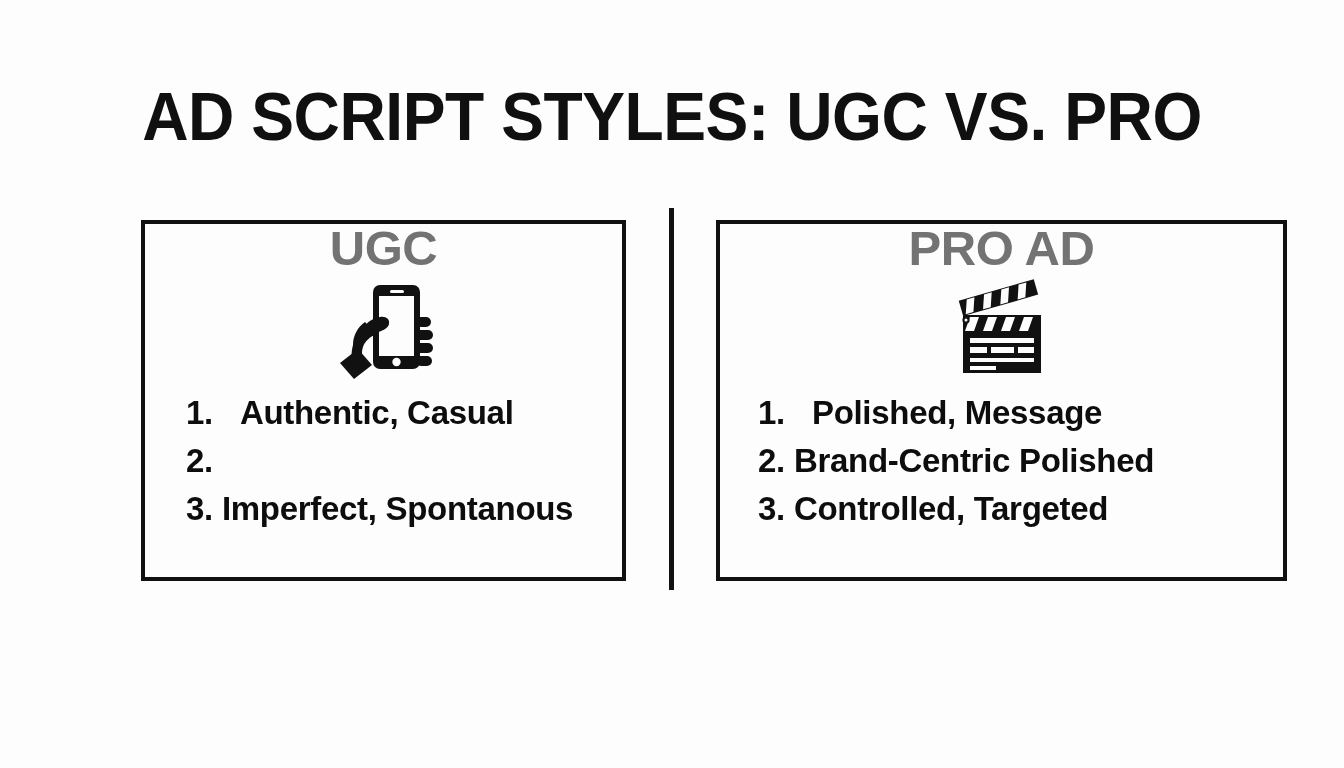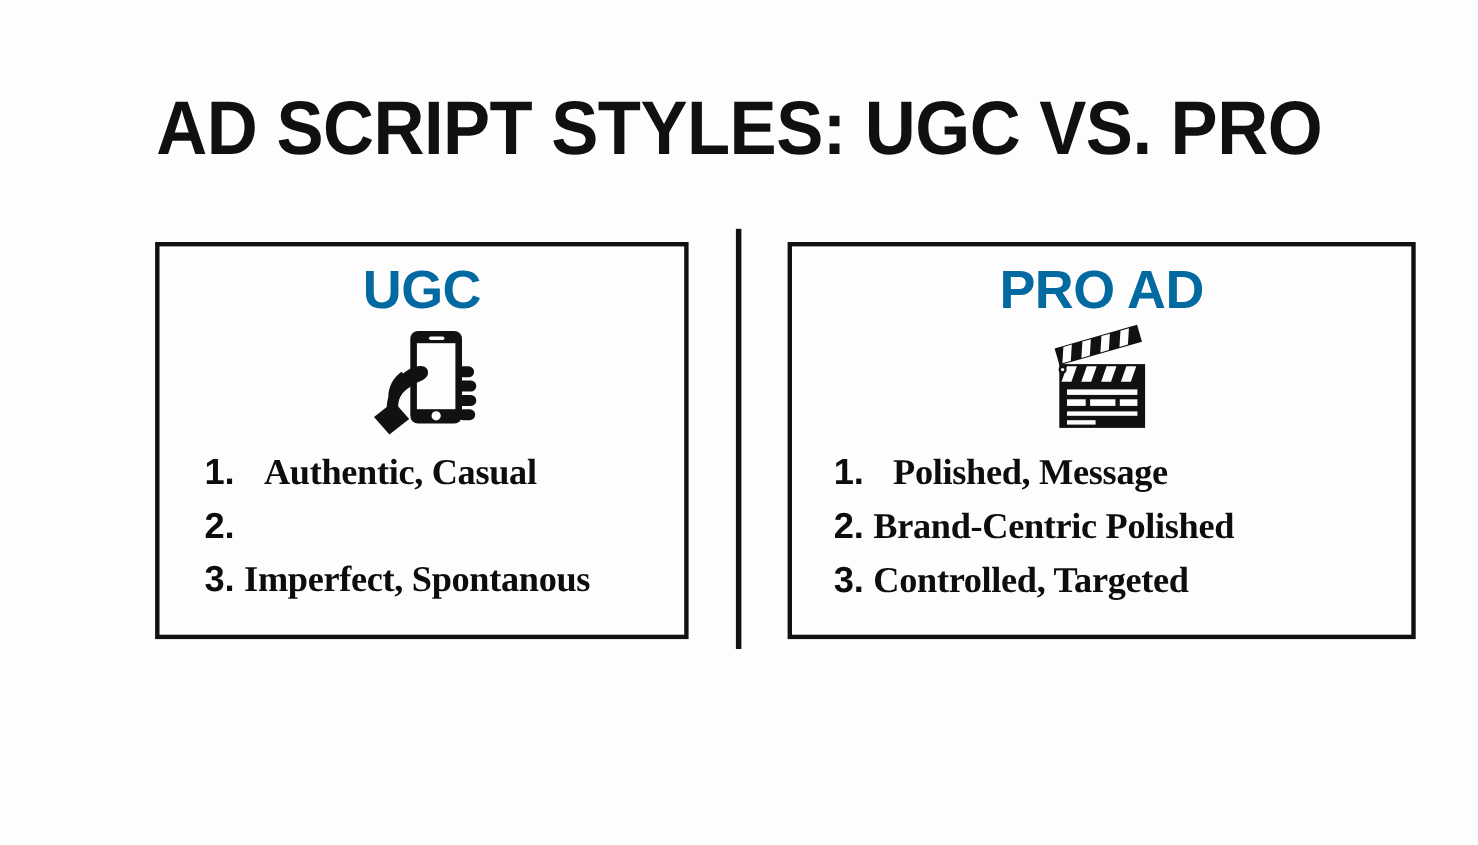--- a/index.html
+++ b/index.html
@@ -50,23 +50,22 @@
     box-sizing: border-box;
   }
   .panel-left  { left: 141px; width: 485px; }
   .panel-right { left: 716px; width: 571px; }
 
   .panel-heading {
     text-align: center;
     font-size: 49px;
     font-weight: 700;
     line-height: 1;
-    margin-top: 16px;
     letter-spacing: -0.5px;
-    color: #0369a1;
+    color: #737373;
   }
 
   
   .icon-wrap {
     display: flex;
     justify-content: center;
     align-items: center;
     height: 104px;
     margin-top: 6px;
   }
@@ -90,21 +89,20 @@
   }
   .panel-left  .item-list { padding-left: 41px; }
   .panel-right .item-list { padding-left: 38px; }
 
   .li-num {
     flex: 0 0 auto;
   }
   .li-text {
     flex: 0 0 auto;
     margin-left: 9px;
-    font-family: Liberation Serif, serif;
   }
   .item-list li.first .li-text { margin-left: 27px; }
 
   
   .divider {
     position: absolute;
     left: 669px;
     top: 208px;
     width: 5px;
     height: 382px;

